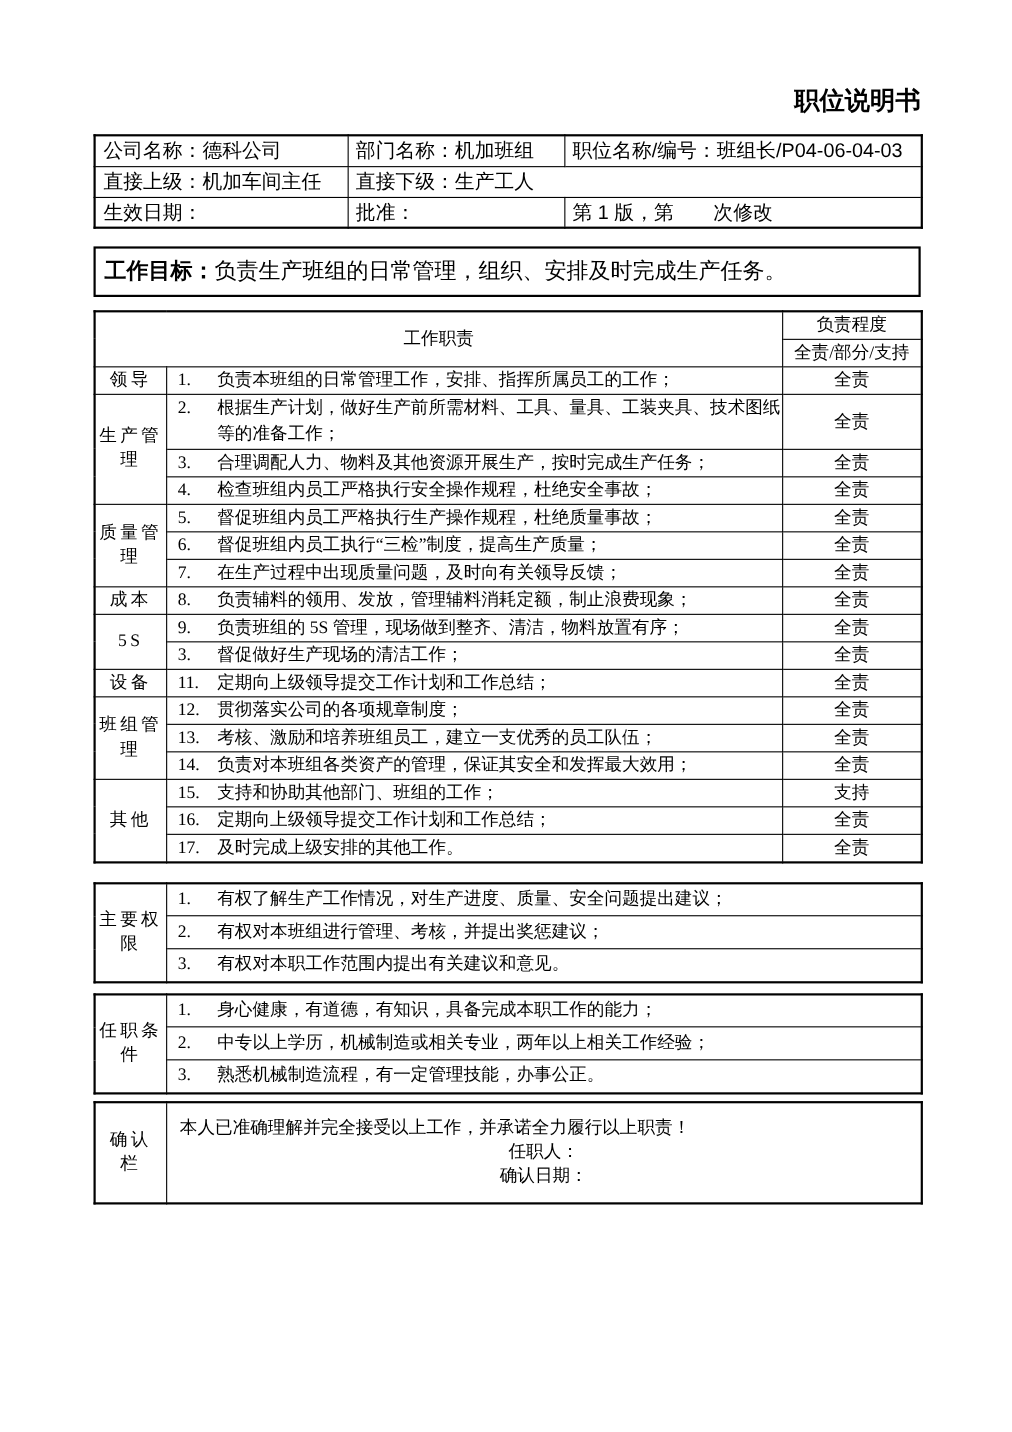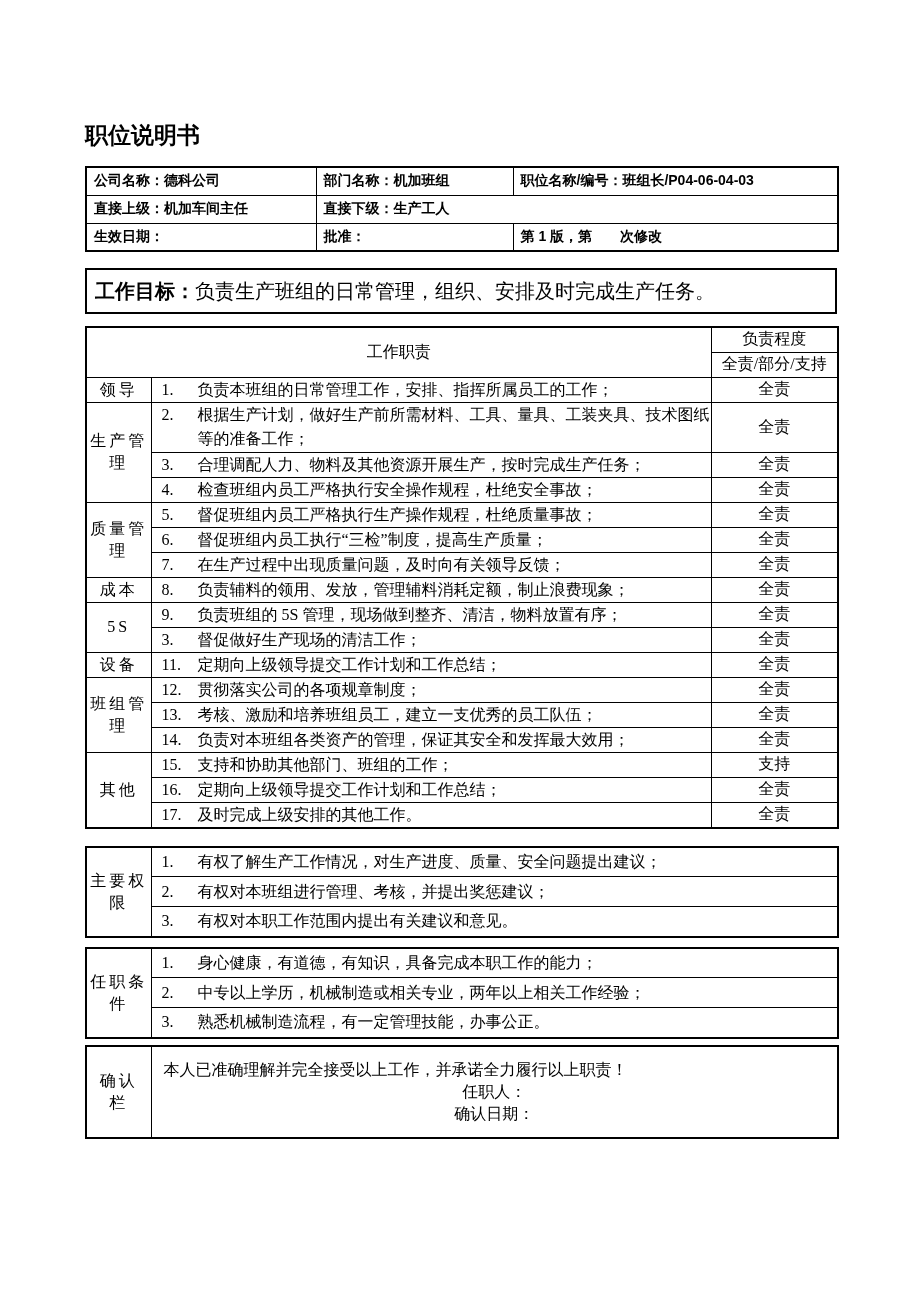--- a/index.html
+++ b/index.html
@@ -8,44 +8,44 @@
     width: 920px; height: 1302px;
     background: #ffffff;
     color: #000000;
     font-family: "Liberation Serif", serif;
     overflow: hidden;
   }
   .page { position: relative; width: 920px; height: 1302px; }
   .content { position: absolute; left: 85px; top: 0; width: 752px; }
 
   .doc-title {
-    margin: 120px 0 0 0;
-    text-align: left;
+    margin: 76px 0 0 0;
+    text-align: right;
     font-family: "Liberation Sans", sans-serif;
     font-weight: bold;
     font-size: 23px;
     line-height: 30px;
   }
 
   table {
     border-collapse: collapse;
     width: 752px;
     table-layout: fixed;
   }
   table, td, th { border: 1px solid #000; }
   table { border: 2px solid #000; }
 
   
   .info-table { margin-top: 16px; }
   .info-table td {
     height: 28px;
     padding: 0 7px;
     font-family: "Liberation Sans", sans-serif;
-    font-weight: bold;
-    font-size: 14px;
+    font-weight: normal;
+    font-size: 18px;
     white-space: nowrap;
     overflow: hidden;
   }
 
   
   .objective-box {
     margin-top: 16px;
     border: 2px solid #000;
     width: 752px;
     padding: 9px 8px;

